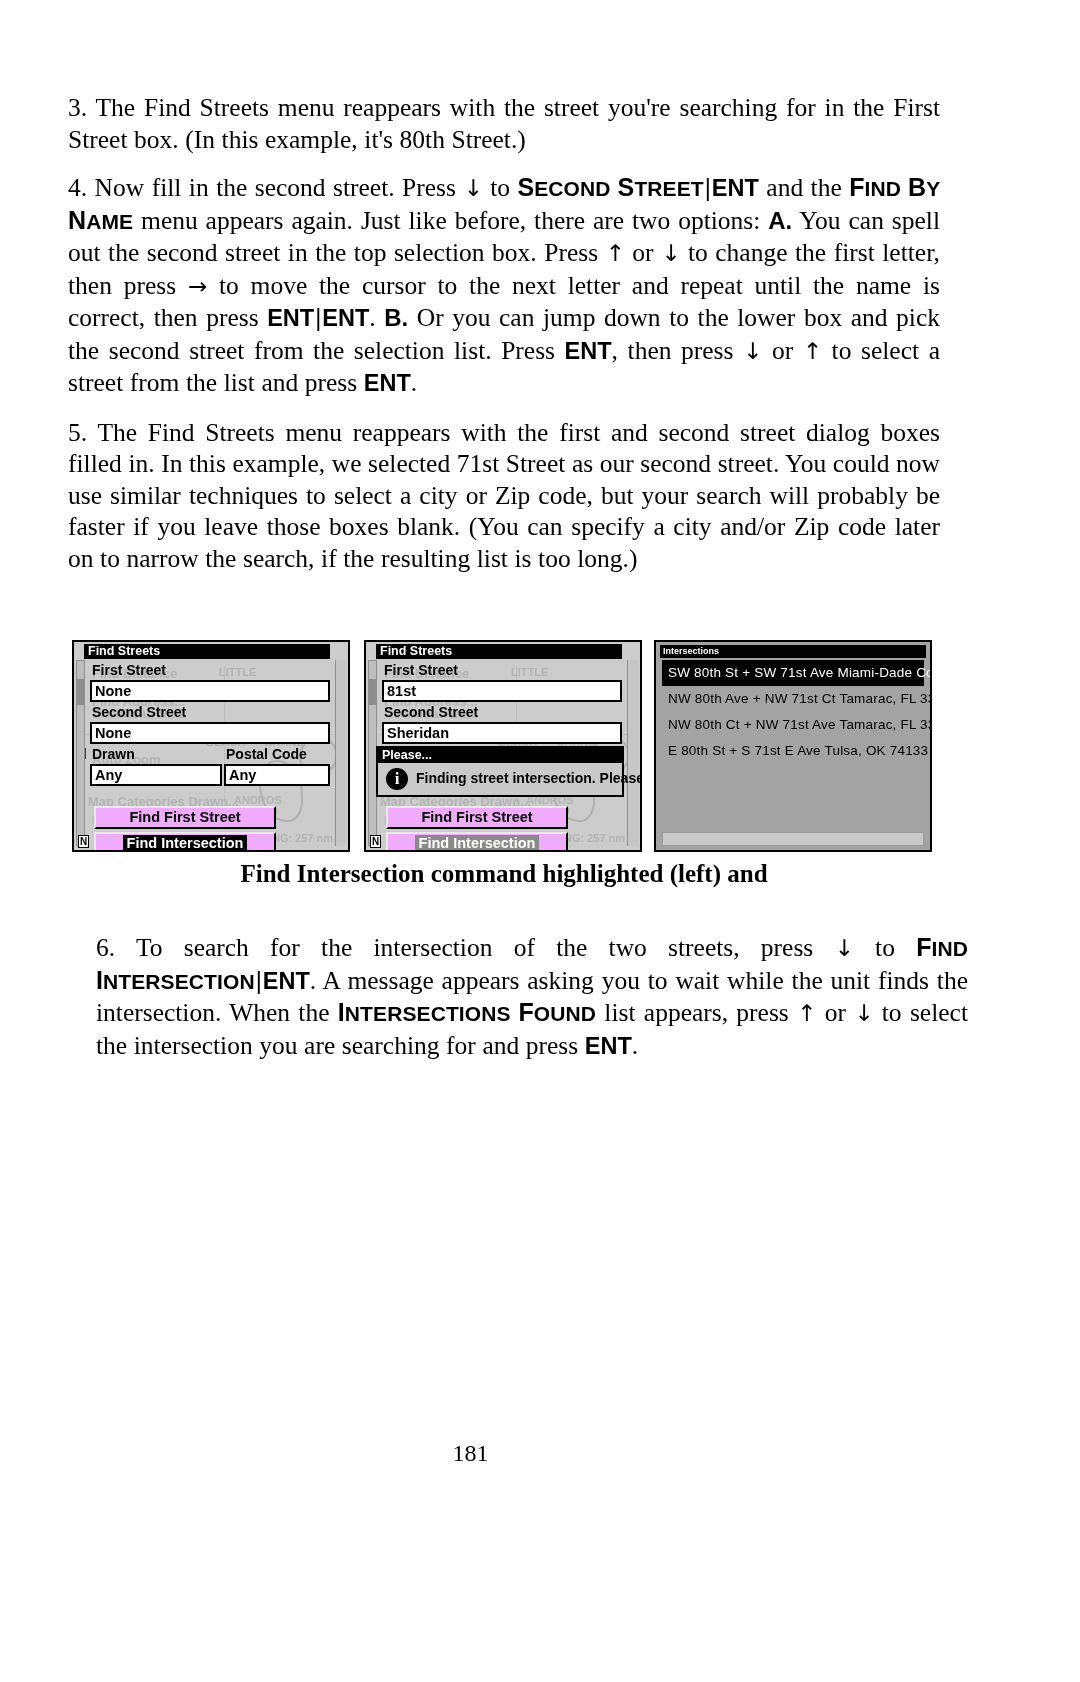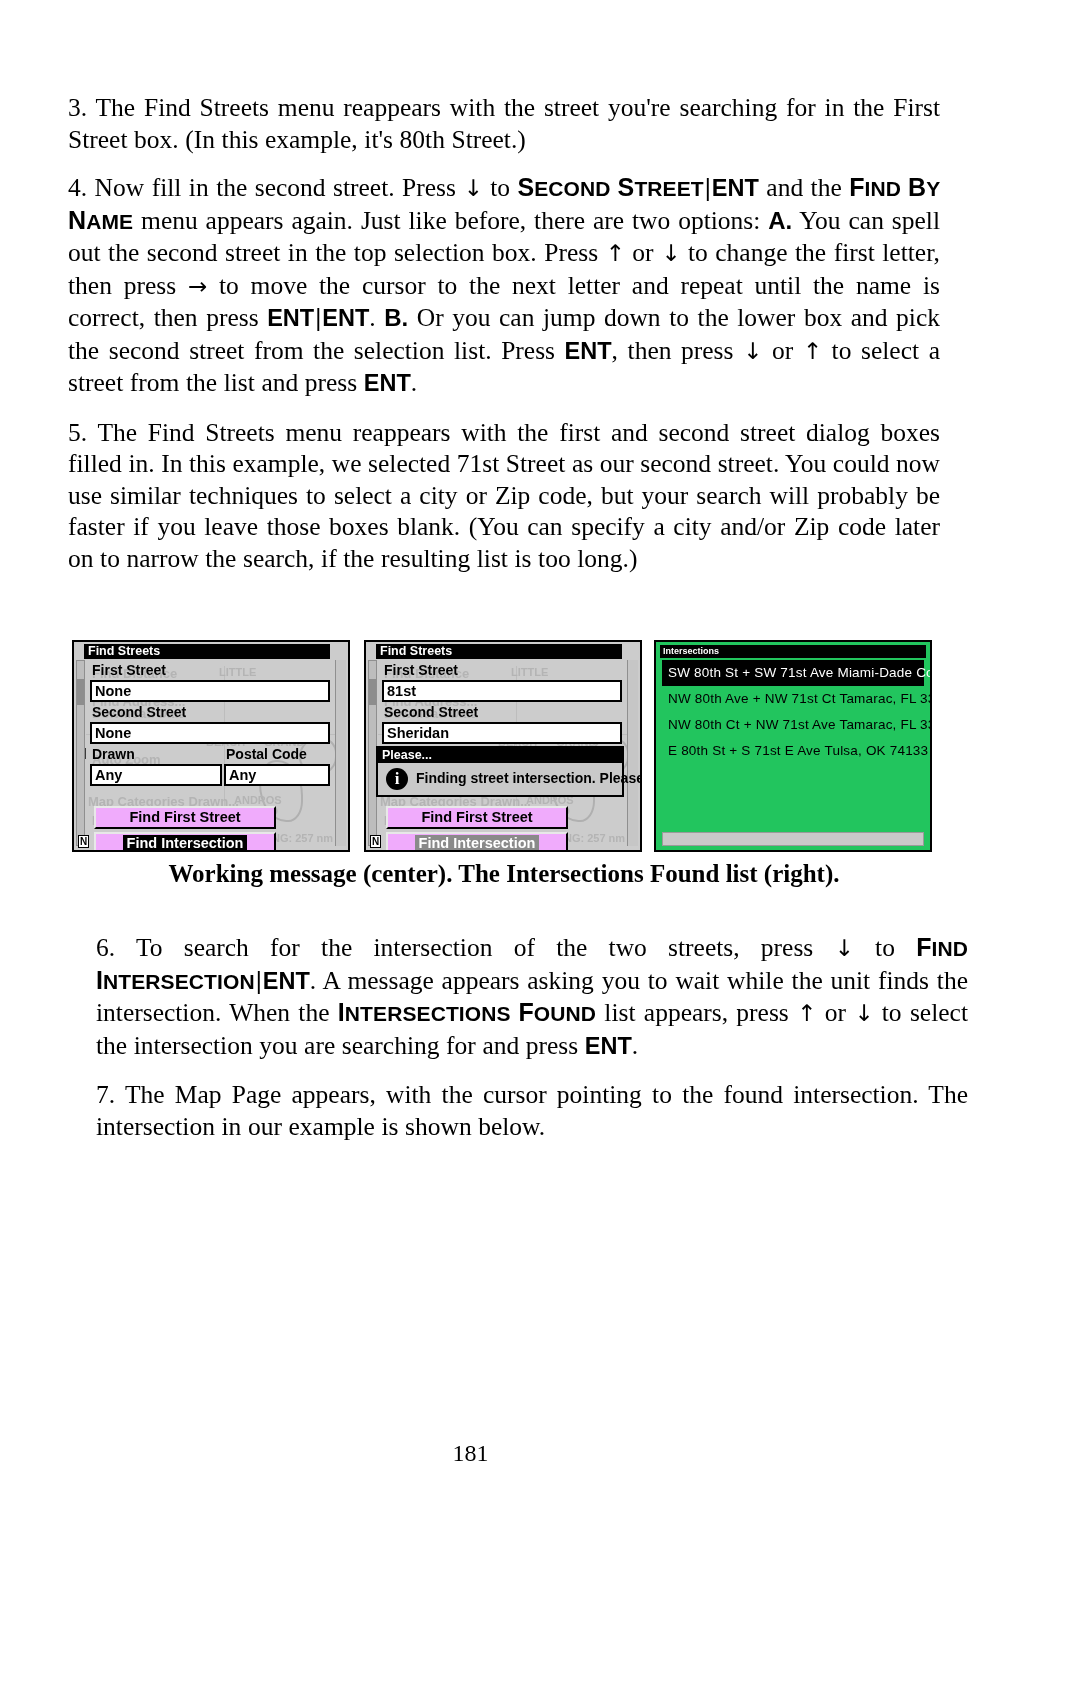--- a/index.html
+++ b/index.html
@@ -70,21 +70,21 @@
     width: 278px;
     height: 212px;
     background: #c9c9c9;
     border: 2px solid #000;
     box-sizing: border-box;
     font-family: "Liberation Sans", sans-serif;
     overflow: hidden;
   }
   .gps.left { left: 0; }
   .gps.center { left: 292px; }
-  .gps.right { left: 582px; background: #22c55e; }
+  .gps.right { left: 582px; background: #a3a3a3; }
 
   
   .mapbg {
     position: absolute;
     left: 0; top: 0; right: 0; bottom: 0;
     background:
       radial-gradient(circle at 78% 62%, rgba(150,150,150,0.55) 0 3px, transparent 4px),
       linear-gradient(transparent 0, transparent 100%),
       #cccccc;
     overflow: hidden;
@@ -454,26 +454,25 @@
         <div class="irow">NW 80th Ave + NW 71st Ct Tamarac, FL  33321</div>
         <div class="irow">NW 80th Ct + NW 71st Ave Tamarac, FL  33321</div>
         <div class="irow">E 80th St + S 71st E Ave Tulsa, OK  74133</div>
       </div>
       <div class="ibottom"></div>
     </div>
 
   </div>
 
   <div class="caption">
-    <div>Working message (center). The Intersections Found list (right).</div>
+    <div>Find Intersection command highlighted (left) and</div>
   </div>
 
   <div class="lower">
 
     <p class="body-par"><span>6.</span><span> To search for the intersection of the two streets, press </span><span class="arrow">↓</span><span> to </span><span class="sc"><span class="cap">F</span>IND <span class="cap">I</span>NTERSECTION</span><span class="kb bar">|</span><span class="kb">ENT</span><span>. A message appears asking you to wait while the unit finds the intersection. When the </span><span class="sc"><span class="cap">I</span>NTERSECTIONS <span class="cap">F</span>OUND</span><span> list appears, press </span><span class="arrow">↑</span><span> or </span><span class="arrow">↓</span><span> to select the intersection you are searching for and press </span><span class="kb">ENT</span><span>.</span></p>
 
-    <p class="body-par"><span>7.</span><span> The Map Page appears, with the cursor pointing to the found intersection. The intersection in our example is shown below.</span></p>
 
   </div>
 
   <div class="pagenum">181</div>
 
 </div>
 
 </body></html>

